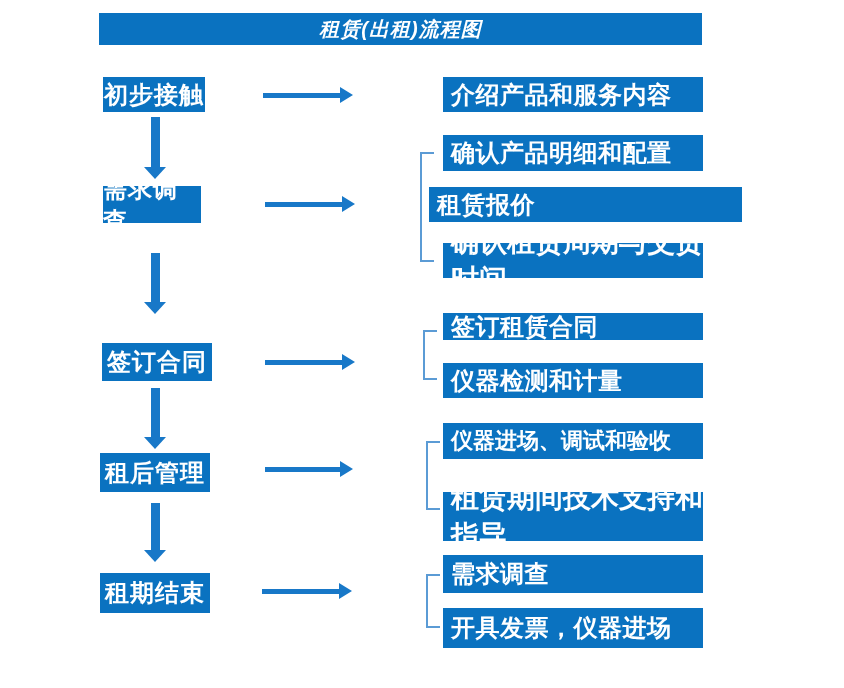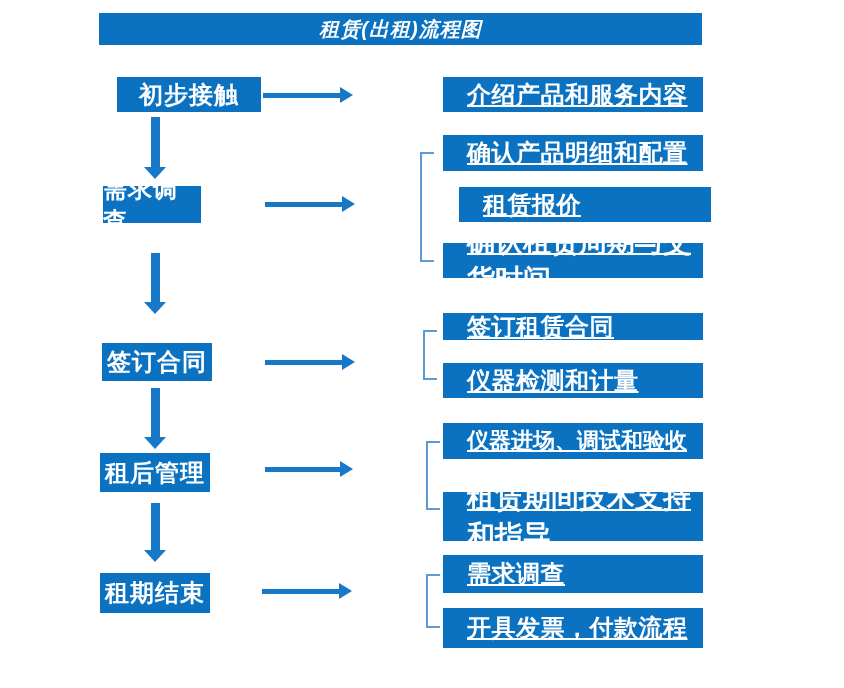--- a/index.html
+++ b/index.html
@@ -22,22 +22,22 @@
   .title-bar {
     display: flex; align-items: center; justify-content: center;
     font-size: 20px; letter-spacing: 1px; font-style: italic;
   }
   .stage {
     display: flex; align-items: center; justify-content: center;
     font-size: 24px; letter-spacing: 1px;
   }
   .step {
     display: flex; align-items: center;
-    padding-left: 24px;
-    font-size: 24px; letter-spacing: 0.5px; text-decoration: underline;
+    padding-left: 8px;
+    font-size: 24px; letter-spacing: 0.5px;
   }
   .step.med   { font-size: 22px; letter-spacing: 0; }
   .step.small { font-size: 28px; letter-spacing: 0; }
 
   
   .varrow {
     position: absolute;
     width: 9px;
     background: var(--arrow, #1878c8);
   }
@@ -76,21 +76,21 @@
     box-sizing: border-box;
   }
 </style>
 </head>
 <body>
 
 <div class="canvas">
 
   <div class="box title-bar" style="left:99px;top:13px;width:603px;height:32px">租赁(出租)流程图</div>
 
-  <div class="box stage" style="left:117px;top:77px;width:144px;height:35px">初步接触</div>
+  <div class="box stage" style="left:103px;top:77px;width:102px;height:35px">初步接触</div>
   <div class="box stage" style="left:103px;top:186px;width:98px;height:37px">需求调查</div>
   <div class="box stage" style="left:102px;top:343px;width:110px;height:38px">签订合同</div>
   <div class="box stage" style="left:100px;top:453px;width:110px;height:39px">租后管理</div>
   <div class="box stage" style="left:100px;top:573px;width:110px;height:40px">租期结束</div>
 
   <div class="varrow" style="left:151px;top:117px;height:50px"></div>
   <div class="varrow" style="left:151px;top:253px;height:49px"></div>
   <div class="varrow" style="left:151px;top:388px;height:49px"></div>
   <div class="varrow" style="left:151px;top:503px;height:47px"></div>
 
@@ -101,25 +101,25 @@
   <div class="harrow" style="left:262px;top:589px;width:77px"></div>
 
   <div class="bracket" style="left:420px;top:152px;height:110px"></div>
   <div class="bracket" style="left:423px;top:330px;height:50px"></div>
   <div class="bracket" style="left:426px;top:441px;height:69px"></div>
   <div class="bracket" style="left:426px;top:574px;height:54px"></div>
 
   <div class="box step" style="left:443px;top:77px;width:260px;height:35px">介绍产品和服务内容</div>
 
   <div class="box step" style="left:443px;top:135px;width:260px;height:36px">确认产品明细和配置</div>
-  <div class="box step" style="left:459px;top:187px;width:252px;height:35px">租赁报价</div>
+  <div class="box step" style="left:429px;top:187px;width:313px;height:35px">租赁报价</div>
   <div class="box step small" style="left:443px;top:243px;width:260px;height:35px">确认租赁周期与交货时间</div>
 
   <div class="box step" style="left:443px;top:313px;width:260px;height:27px">签订租赁合同</div>
   <div class="box step" style="left:443px;top:363px;width:260px;height:35px">仪器检测和计量</div>
 
   <div class="box step med" style="left:443px;top:423px;width:260px;height:36px">仪器进场、调试和验收</div>
   <div class="box step small" style="left:443px;top:492px;width:260px;height:49px">租赁期间技术支持和指导</div>
 
   <div class="box step" style="left:443px;top:555px;width:260px;height:38px">需求调查</div>
-  <div class="box step" style="left:443px;top:608px;width:260px;height:40px">开具发票，付款流程</div>
+  <div class="box step" style="left:443px;top:608px;width:260px;height:40px">开具发票，仪器进场</div>
 
 </div>
 
 </body></html>

